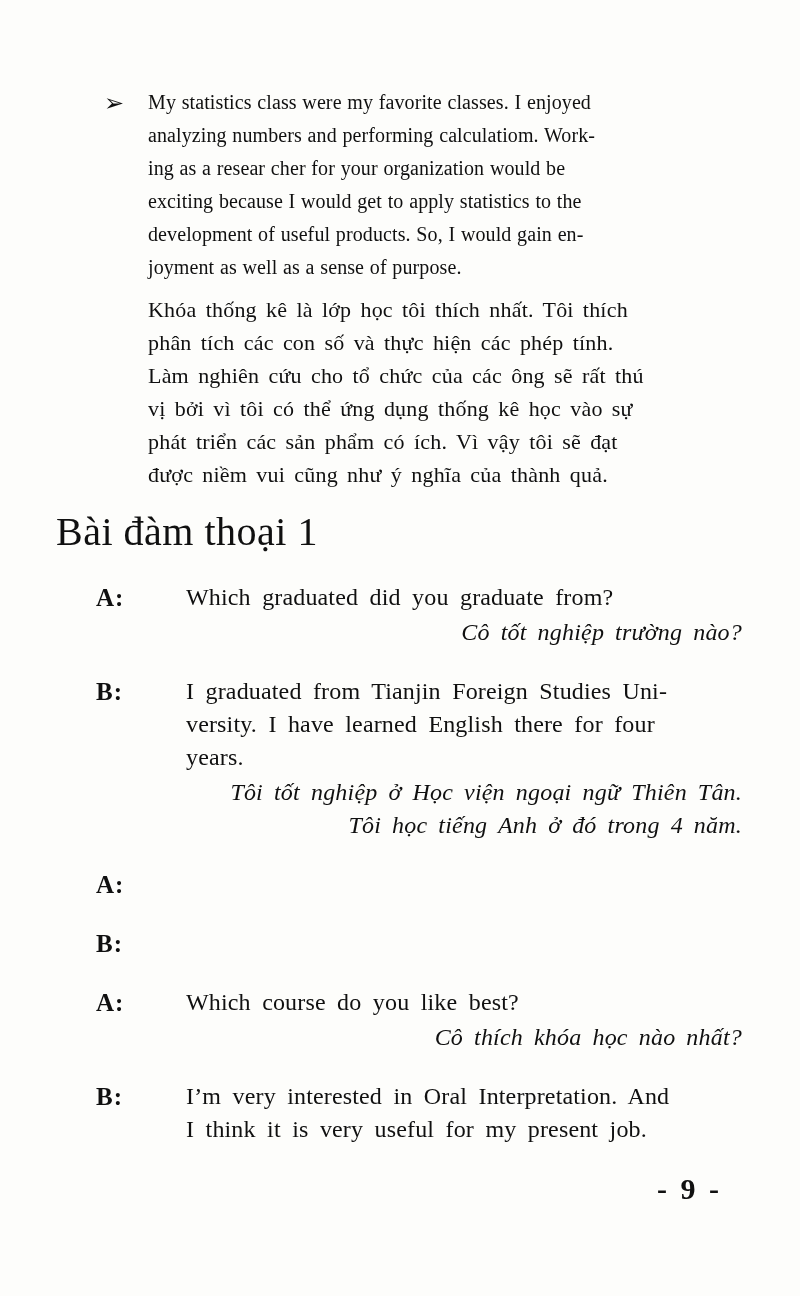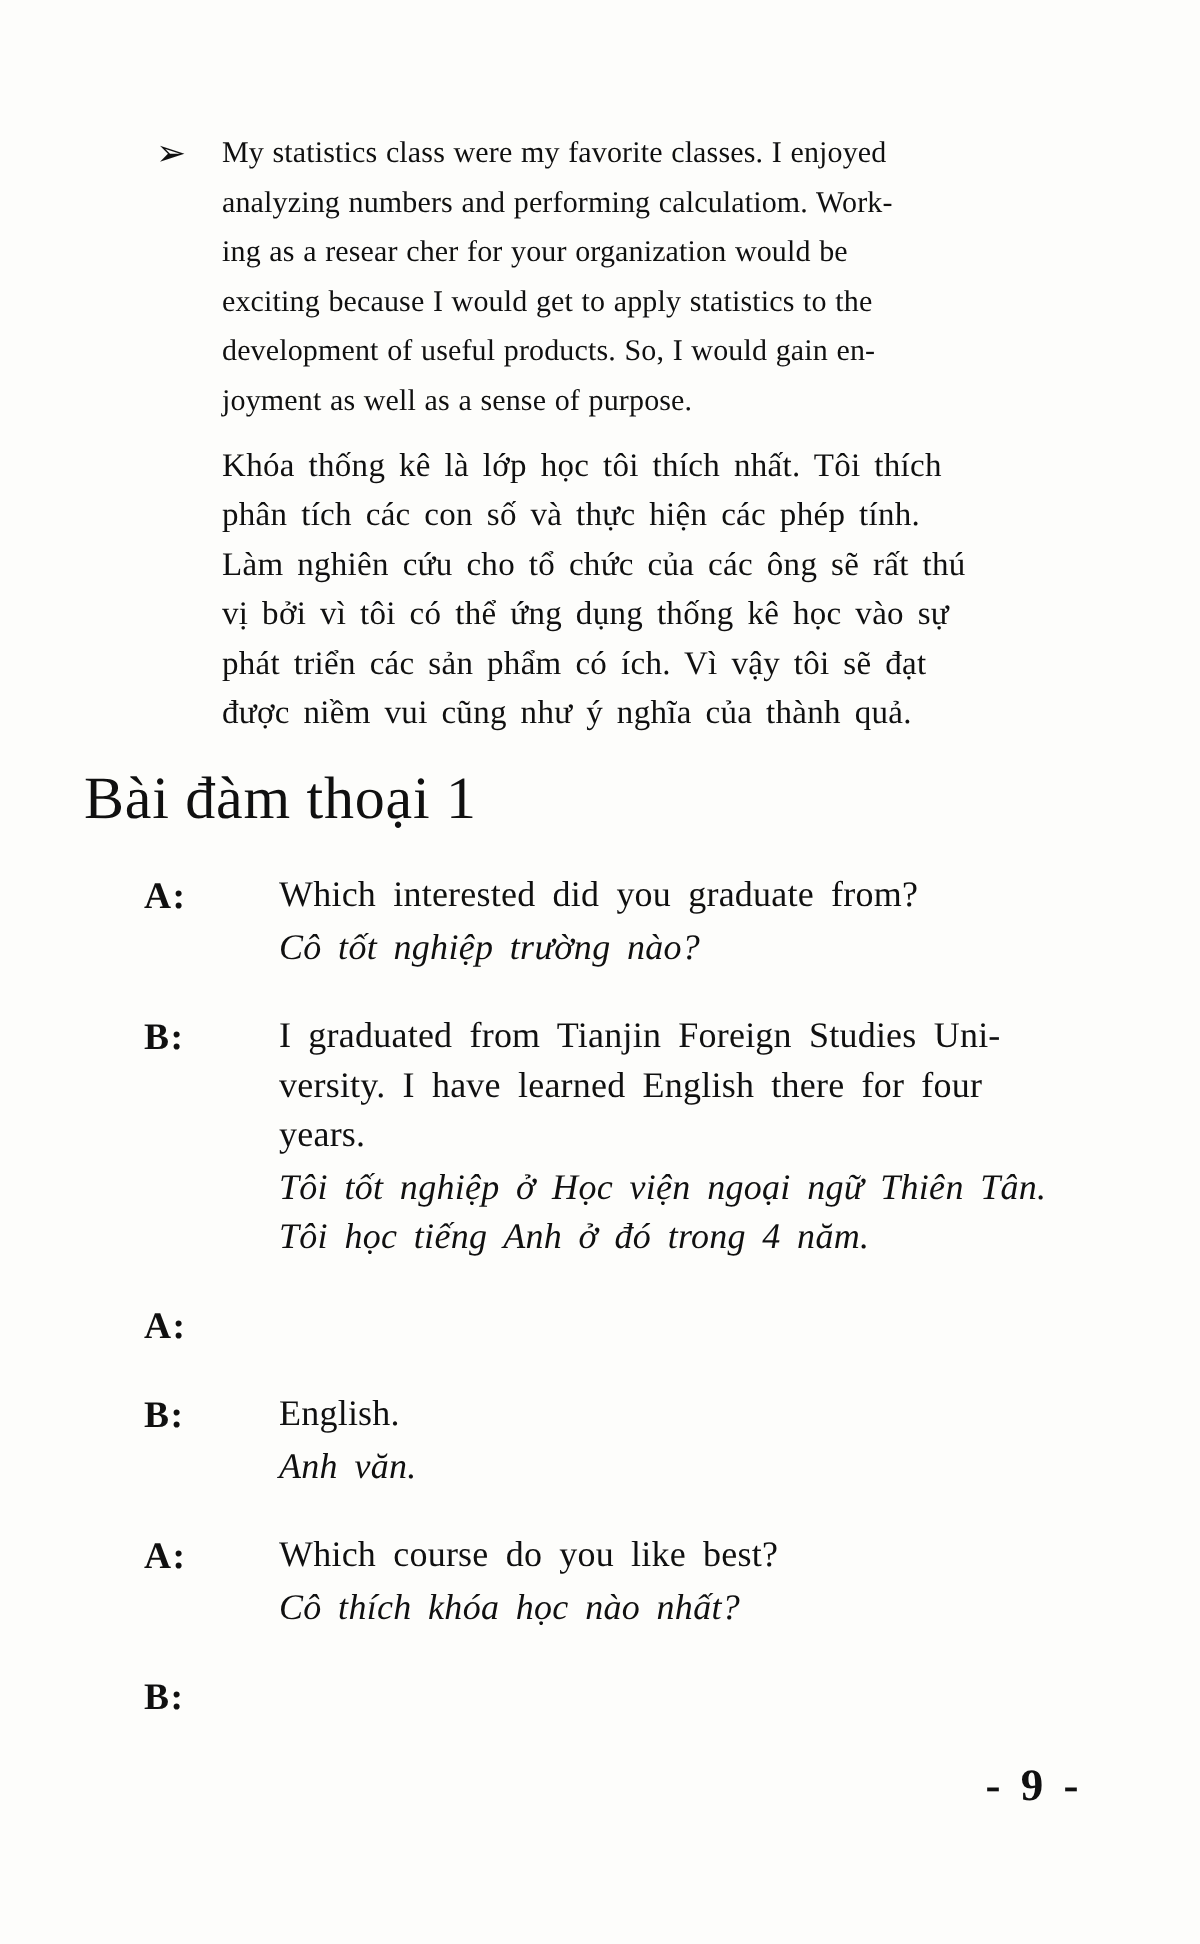--- a/index.html
+++ b/index.html
@@ -85,20 +85,21 @@
     letter-spacing: 0.15px;
   }
   .entry-vn {
     margin-top: 2px;
     font-style: italic;
     font-size: 24px;
     line-height: 33px;
     white-space: pre-line;
     word-spacing: 0.2em;
     letter-spacing: 0.2px;
+    text-align: right;
   }
   
   .page-number {
     margin: 6px 78px 0 0;
     text-align: right;
     font-weight: bold;
     font-size: 30px;
     letter-spacing: 3px;
   }
 </style>
@@ -123,21 +124,21 @@
 được niềm vui cũng như ý nghĩa của thành quả.</div>
   </div>
 
   <div class="heading">Bài đàm thoại 1</div>
 
   <div class="dialogue">
 
     <div class="entry">
       <div class="speaker">A:</div>
       <div class="entry-body">
-        <div class="entry-en">Which interested did you graduate from?</div>
+        <div class="entry-en">Which graduated did you graduate from?</div>
         <div class="entry-vn">Cô tốt nghiệp trường nào?</div>
       </div>
     </div>
 
     <div class="entry">
       <div class="speaker">B:</div>
       <div class="entry-body">
         <div class="entry-en">I graduated from Tianjin Foreign Studies Uni-
 versity. I have learned English there for four
 years.</div>
@@ -145,35 +146,35 @@
 Tôi học tiếng Anh ở đó trong 4 năm.</div>
       </div>
     </div>
 
     <div class="entry">
       <div class="speaker">A:</div>
     </div>
 
     <div class="entry">
       <div class="speaker">B:</div>
-      <div class="entry-body">
-        <div class="entry-en">English.</div>
-        <div class="entry-vn">Anh văn.</div>
-      </div>
     </div>
 
     <div class="entry">
       <div class="speaker">A:</div>
       <div class="entry-body">
         <div class="entry-en">Which course do you like best?</div>
         <div class="entry-vn">Cô thích khóa học nào nhất?</div>
       </div>
     </div>
 
     <div class="entry">
       <div class="speaker">B:</div>
+      <div class="entry-body">
+        <div class="entry-en">I’m very interested in Oral Interpretation. And
+I think it is very useful for my present job.</div>
+      </div>
     </div>
 
   </div>
 
   <div class="page-number">- 9 -</div>
 
 </div>
 
 </body></html>

